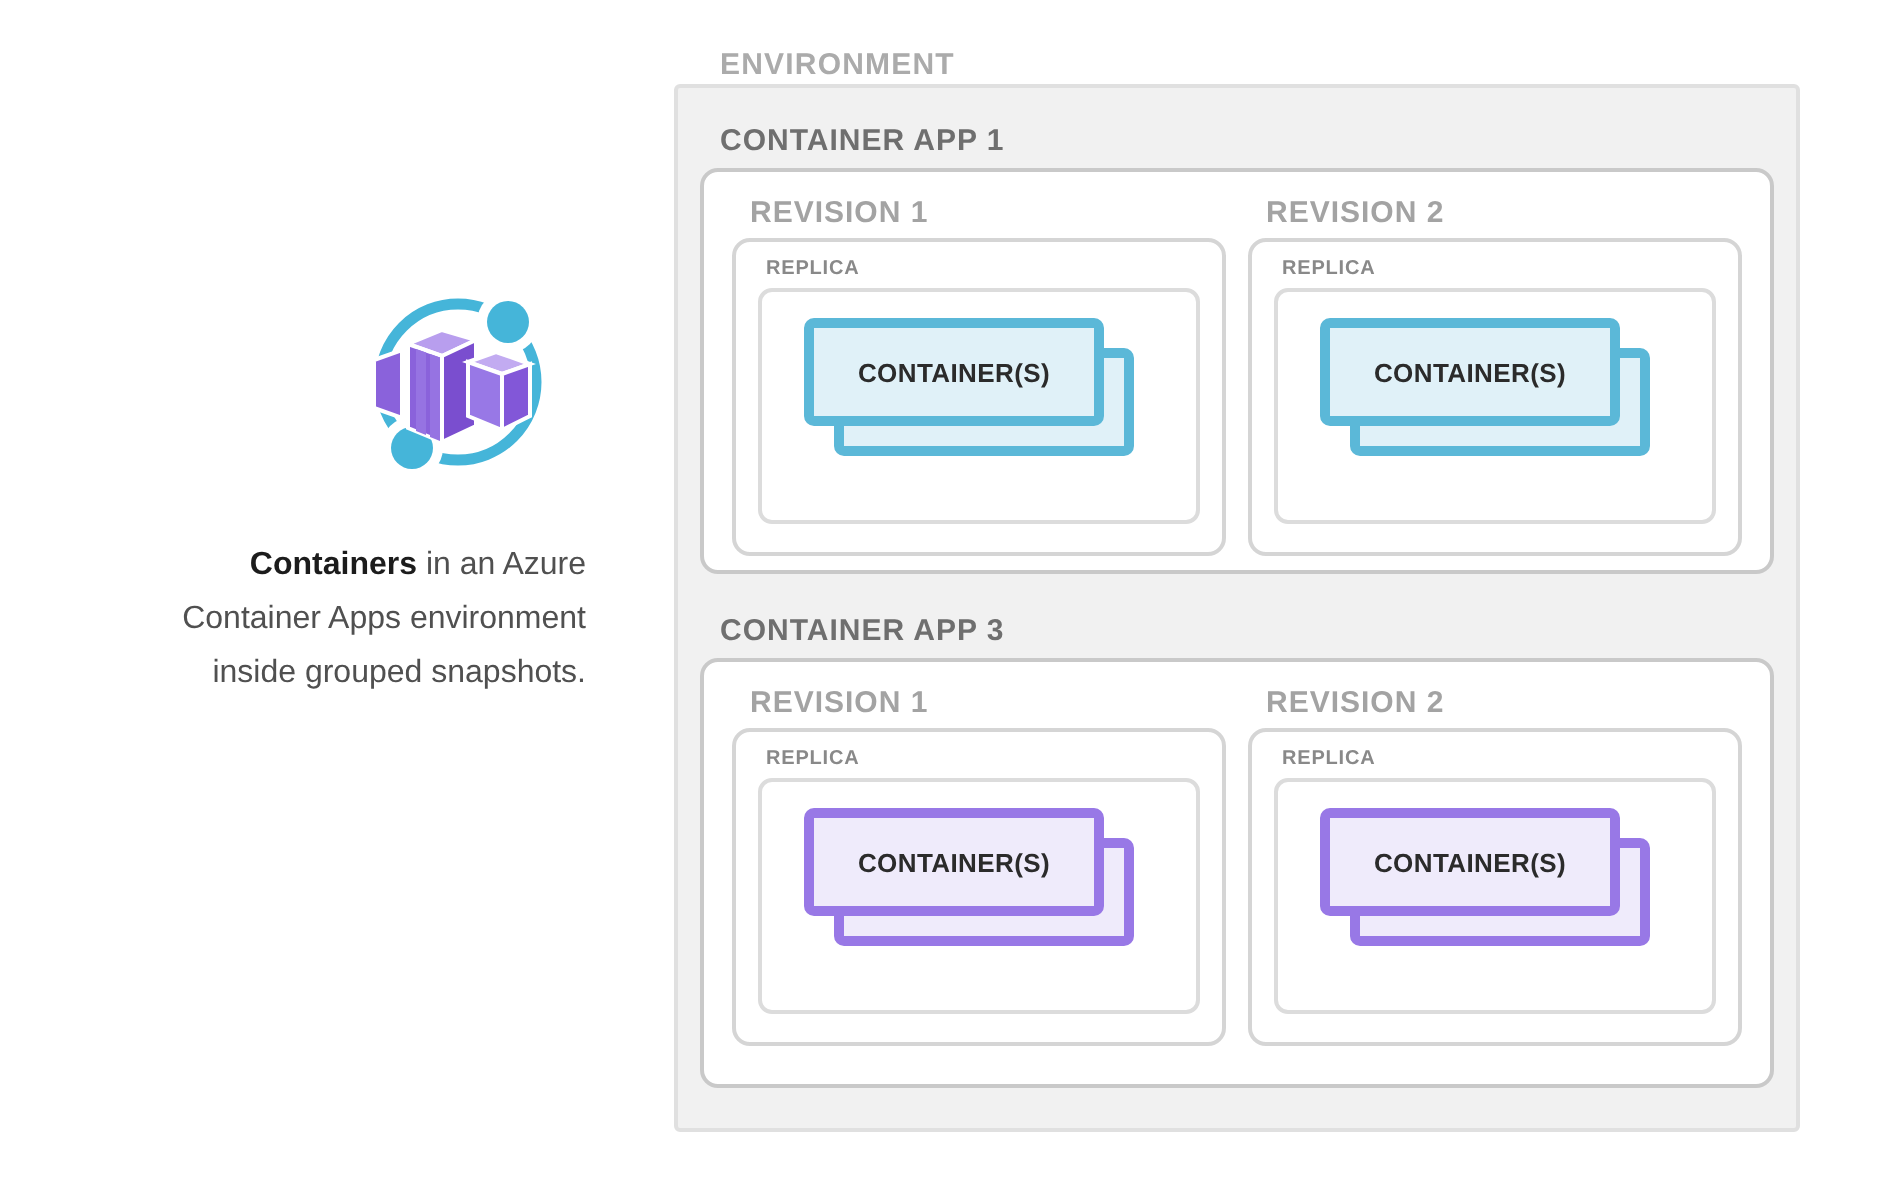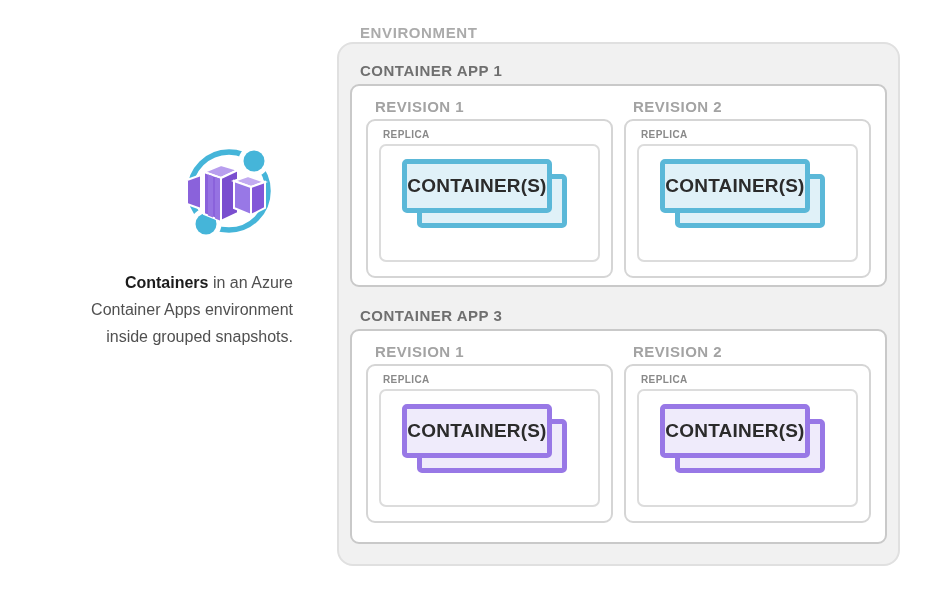--- a/index.html
+++ b/index.html
@@ -11,21 +11,21 @@
   .app-icon { position:absolute; left:184px; top:144px; width:100px; height:102px; }
   .caption { position:absolute; left:0px; top:269px; width:293px;
              text-align:right; font-size:16px; line-height:27px; color:#505050; }
   .caption b { color:#1c1c1c; font-weight:700; }
   .caption .cap-line { display:block; }
 
   
   .env-label { position:absolute; left:360px; top:24px; font-size:15px; font-weight:700;
                color:#ababab; letter-spacing:.6px; }
   .env-box { position:absolute; left:337px; top:42px; width:563px; height:524px;
-             background:#f1f1f1; border:2px solid #e0e0e0; border-radius:16px;
+             background:#f1f1f1; border:2px solid #e0e0e0; border-radius:3px;
              padding:12px 11px 0; }
 
   .app-section + .app-section { margin-top:20px; }
   .app-label { font-size:15px; font-weight:700; color:#6f6f6f; letter-spacing:.5px;
                margin:6px 0 5px 10px; }
   .app-box { background:#ffffff; border:2px solid #c9c9c9; border-radius:9px;
              padding:12px 14px 4px; height:203px; }
   .app-section.second .app-box { height:215px; }
 
   .rev-row { display:flex; gap:11px; }
@@ -35,21 +35,21 @@
   .rev-box { background:#ffffff; border:2px solid #d5d5d5; border-radius:9px;
              height:159px; padding:7px 11px; }
   .replica-label { font-size:10px; font-weight:700; color:#898989; letter-spacing:.4px;
                    margin:1px 0 4px 4px; }
   .pod-box { border:2px solid #dcdcdc; border-radius:7px; height:118px; position:relative; }
 
   .cbox { position:absolute; width:150px; height:54px; border:5px solid var(--accent);
           background:var(--fill); border-radius:5px; }
   .cbox.back  { left:36px; top:28px; }
   .cbox.front { left:21px; top:13px; display:flex; align-items:center; justify-content:center; }
-  .cbox-label { font-size:19px; font-weight:700; color:#2b2b2b; letter-spacing:.2px; }
+  .cbox-label { font-size:13px; font-weight:700; color:#2b2b2b; letter-spacing:.2px; }
 </style>
 </head>
 <body>
 
 <div class="left-panel">
 
   <svg class="app-icon" viewBox="0 0 100 100">
 
     <circle cx="45" cy="46" r="39" fill="none" stroke="#45B5D9" stroke-width="5.5"></circle>
 

